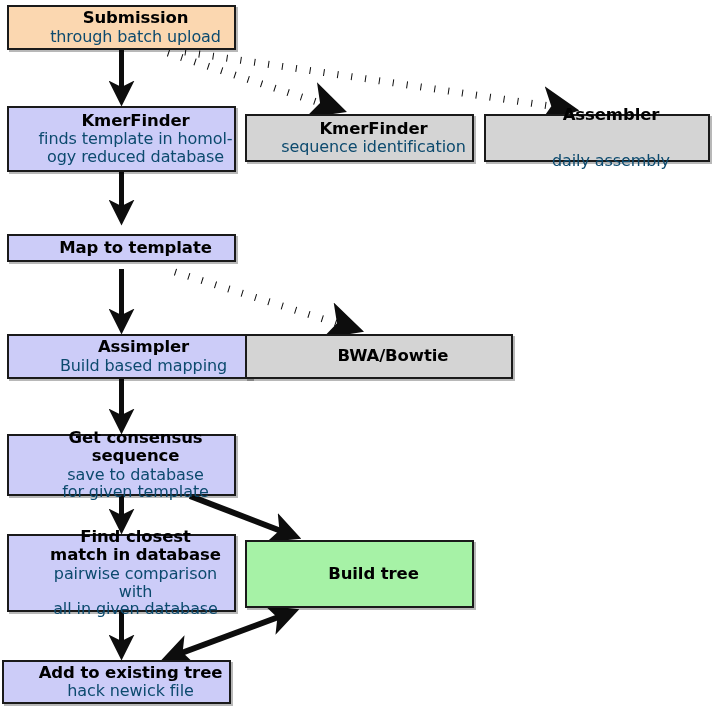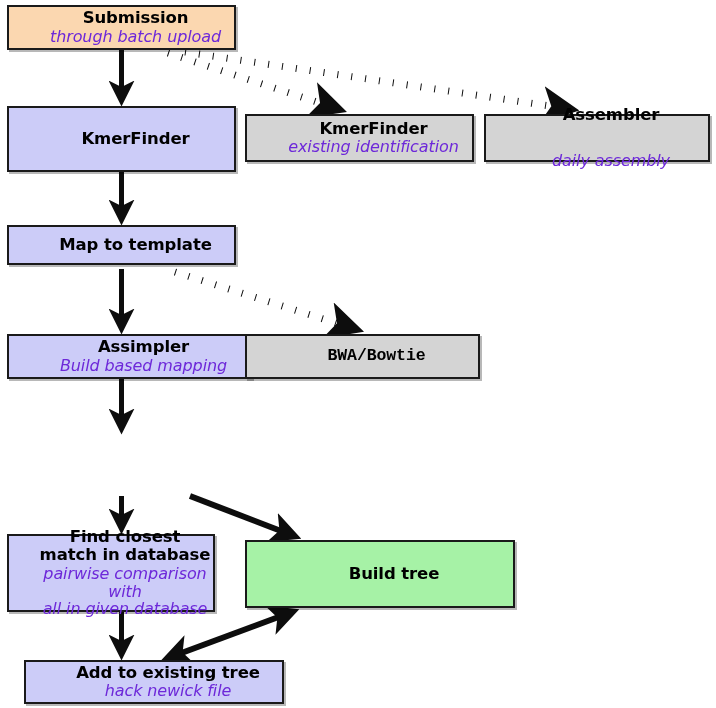--- a/index.html
+++ b/index.html
@@ -36,23 +36,22 @@
     box-shadow: 2px 2px 0 rgba(0,0,0,0.28);
     padding-left: 28px;
   }
   .node .title {
     font-weight: bold;
     font-size: 16.5px;
     color: #000000;
     letter-spacing: -0.1px;
   }
   .node .sub {
-    font-style: italic;
     font-size: 16px;
-    color: #6d28d9;
+    color: #0c4a6e;
     letter-spacing: -0.1px;
   }
   .fill-peach { background: #fbd7b0; }
   .fill-lavender { background: #ccccf8; }
   .fill-gray { background: #d4d4d4; }
   .fill-green { background: #a6f2a6; }
 </style>
 </head>
 <body>
 
@@ -91,55 +90,60 @@
     <line x1="168" y1="658" x2="292" y2="612" stroke="#0d0d0d" stroke-width="6" marker-start="url(#solidArrow)" marker-end="url(#solidArrow)"></line>
   </svg>
 
   <div class="node fill-peach" style="left:7px; top:5px; width:229px; height:45px;">
     <div class="title">Submission</div>
     <div class="sub">through batch upload</div>
   </div>
 
   <div class="node fill-lavender" style="left:7px; top:106px; width:229px; height:66px;">
     <div class="title">KmerFinder</div>
+    <div class="sub">finds template in homol-<br>ogy reduced database</div>
   </div>
 
   <div class="node fill-gray" style="left:245px; top:114px; width:229px; height:48px;">
     <div class="title">KmerFinder</div>
-    <div class="sub">existing identification</div>
+    <div class="sub">sequence identification</div>
   </div>
 
   <div class="node fill-gray" style="left:484px; top:114px; width:226px; height:48px;gap:27px;">
     <div class="title">Assembler</div>
     <div class="sub">daily assembly</div>
   </div>
 
-  <div class="node fill-lavender" style="left:7px; top:225px; width:229px; height:40px;">
+  <div class="node fill-lavender" style="left:7px; top:234px; width:229px; height:28px;">
     <div class="title">Map to template</div>
 
   </div>
 
   <div class="node fill-lavender" style="left:7px; top:334px; width:245px; height:45px;">
     <div class="title">Assimpler</div>
     <div class="sub">Build based mapping</div>
   </div>
 
-  <div class="node fill-gray" style="left:245px; top:334px; width:235px; height:45px;font-family:Liberation Mono, monospace;">
+  <div class="node fill-gray" style="left:245px; top:334px; width:268px; height:45px;">
     <div class="title">BWA/Bowtie</div>
 
   </div>
 
+  <div class="node fill-lavender" style="left:7px; top:434px; width:229px; height:62px;">
+    <div class="title">Get consensus sequence</div>
+    <div class="sub">save to database<br>for given template</div>
+  </div>
 
-  <div class="node fill-lavender" style="left:7px; top:534px; width:208px; height:78px;">
+  <div class="node fill-lavender" style="left:7px; top:534px; width:229px; height:78px;">
     <div class="title">Find closest<br>match in database</div>
     <div class="sub">pairwise comparison with<br>all in given database</div>
   </div>
 
-  <div class="node fill-green" style="left:245px; top:540px; width:270px; height:68px;">
+  <div class="node fill-green" style="left:245px; top:540px; width:229px; height:68px;">
     <div class="title">Build tree</div>
   </div>
 
-  <div class="node fill-lavender" style="left:24px; top:660px; width:260px; height:44px;">
+  <div class="node fill-lavender" style="left:2px; top:660px; width:229px; height:44px;">
     <div class="title">Add to existing tree</div>
     <div class="sub">hack newick file</div>
   </div>
 
 </div>
 
 </body></html>

